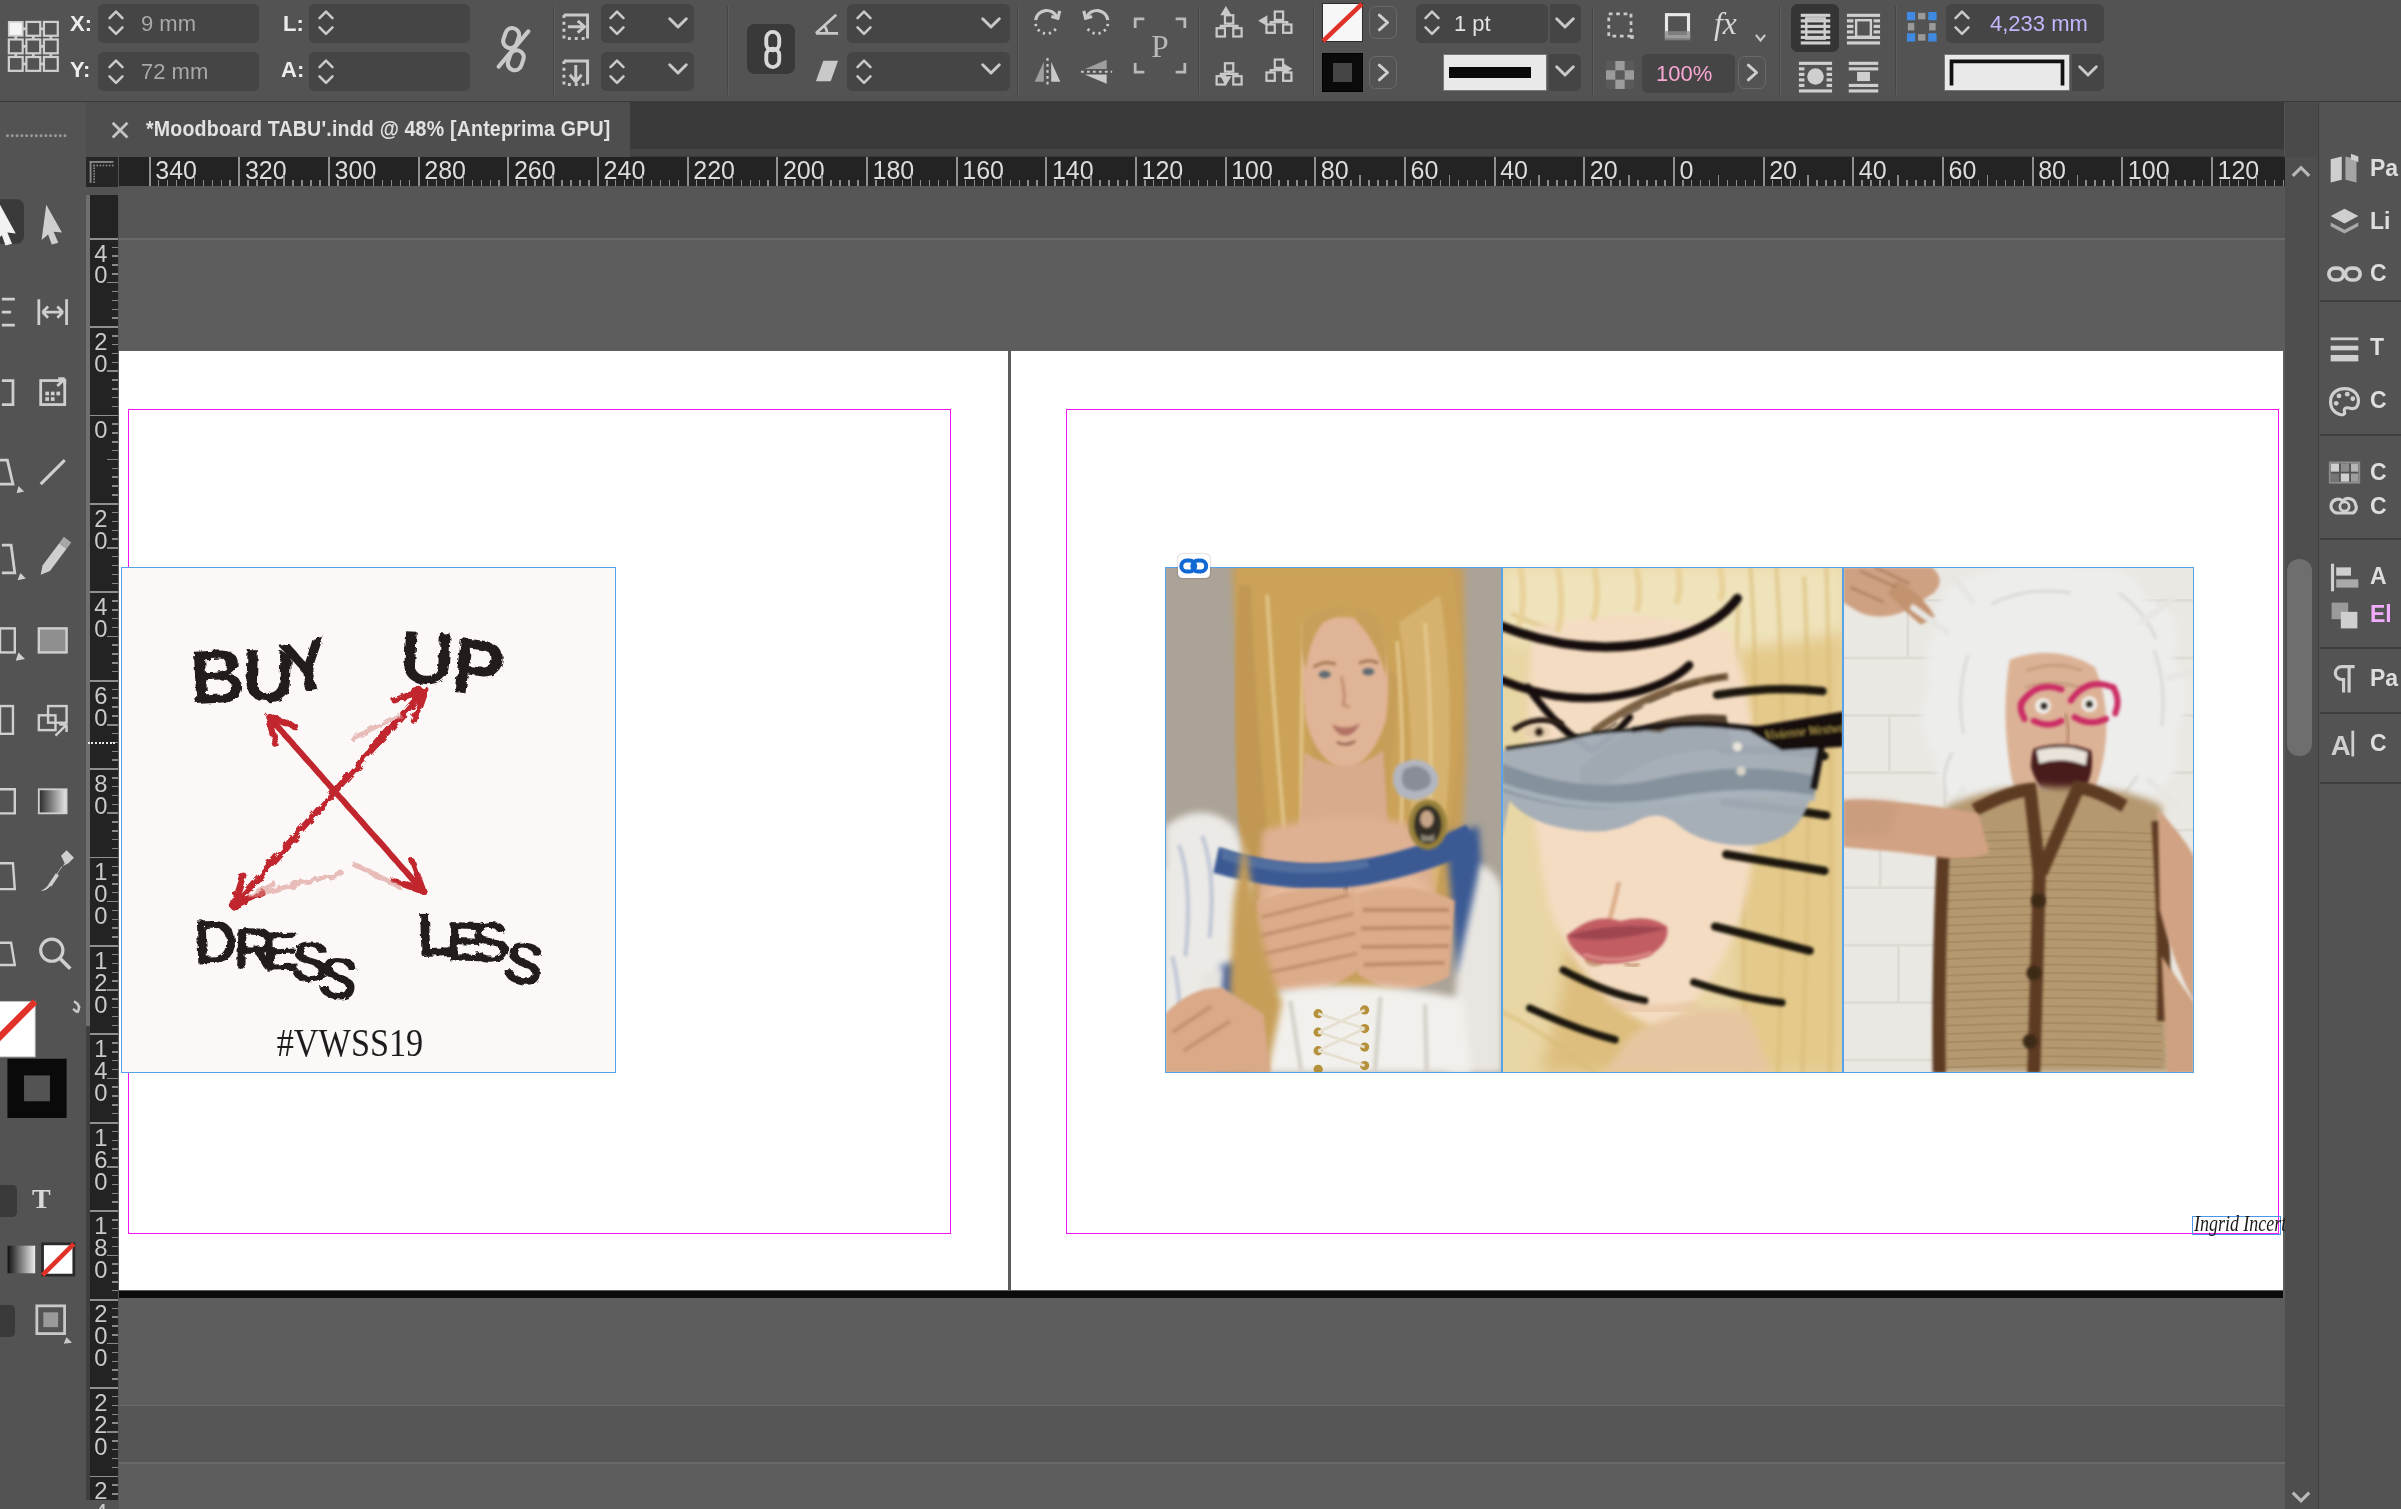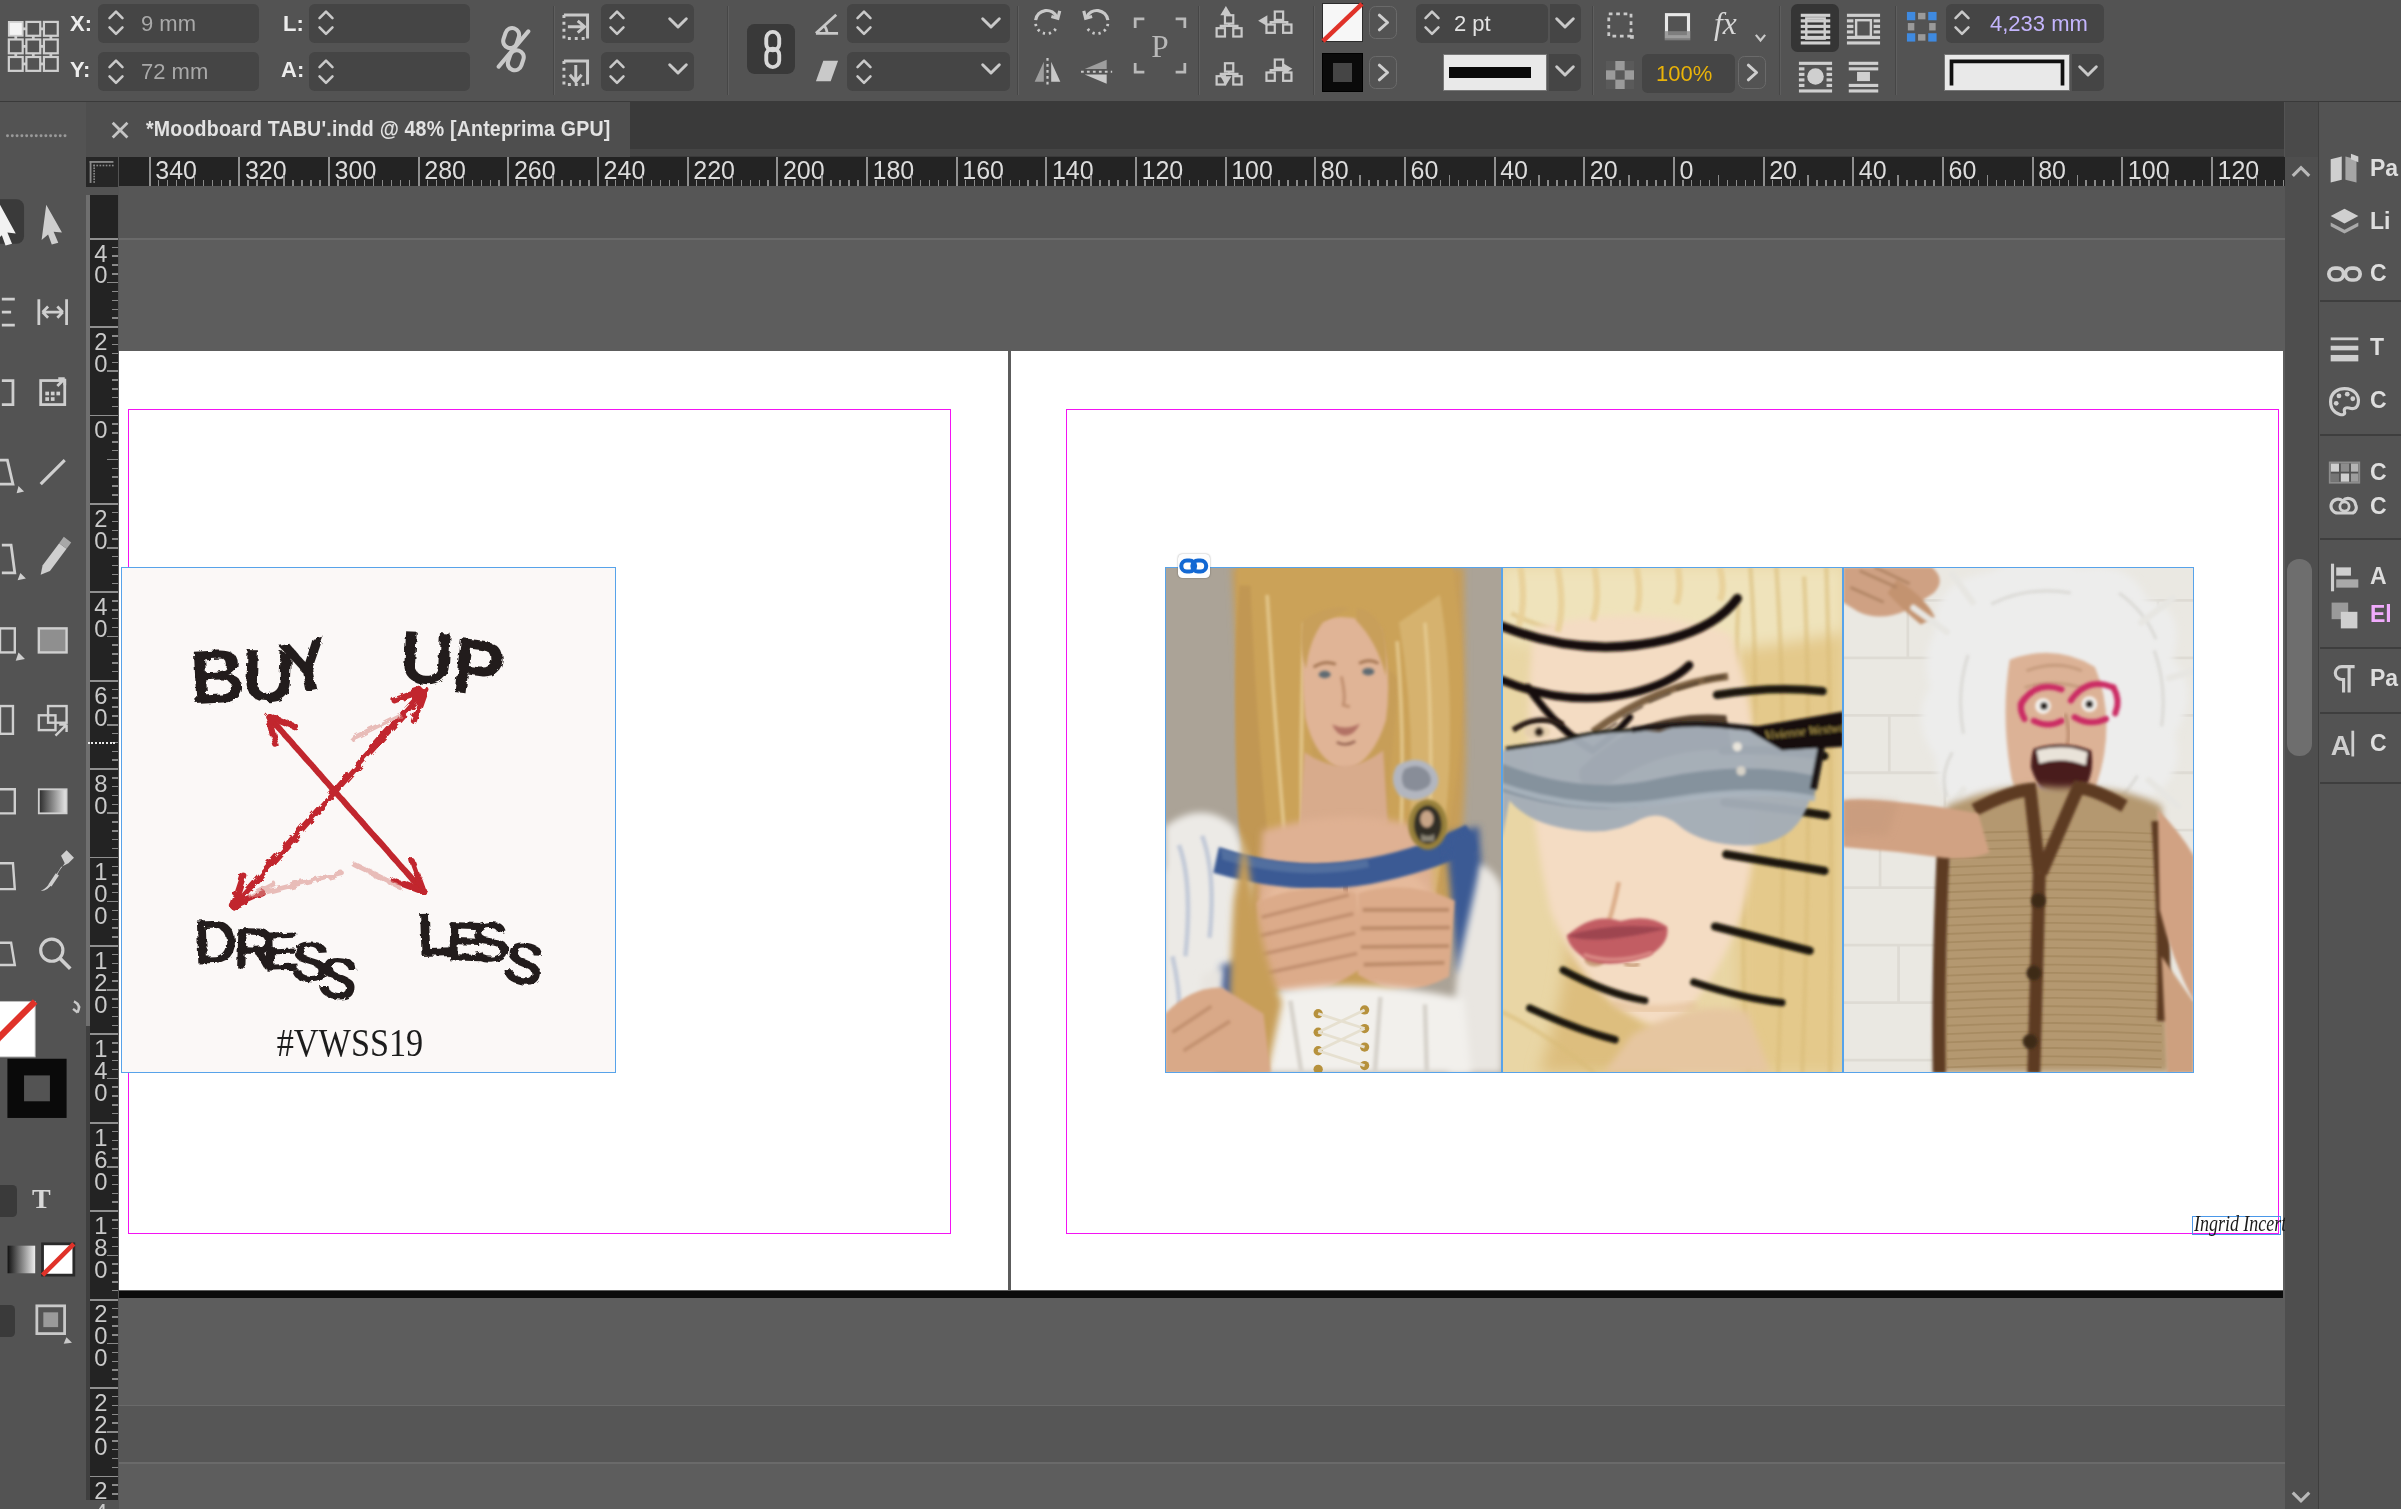--- a/index.html
+++ b/index.html
@@ -206,21 +206,21 @@
 <div class="abs" style="left:1333px;top:63px;width:18.5px;height:18.5px;background:#454545;outline:1.9px solid #0a0a0a"></div>
 <div class="abs" style="left:1369px;top:56px;width:28px;height:33px;border:1.9px solid #6a6a6a;border-radius:6.5px"></div>
 <svg class="abs" style="left:1369px;top:56px" width="28" height="33" viewBox="0 0 30 36">
     <path d="M11.0 10.0 L20.0 18.0 L11.0 26.0" stroke="#cfcfcf" stroke-width="3.2" fill="none" stroke-linecap="round" stroke-linejoin="round"></path>
   </svg>
 <div class="fld" style="left:1416px;top:3.7px;width:132px;height:39px"></div>
 <svg class="abs" style="left:1420px;top:7.4px" width="24" height="31.5" viewBox="0 0 26 34">
     <path d="M6 12.0 L13 5.0 L20 12.0" stroke="#c9c9c9" stroke-width="2.8" fill="none" stroke-linecap="round" stroke-linejoin="round"></path>
     <path d="M6 22.0 L13 29.0 L20 22.0" stroke="#c9c9c9" stroke-width="2.8" fill="none" stroke-linecap="round" stroke-linejoin="round"></path>
   </svg>
-<div class="fldtxt" style="left:1454px;top:11px;color:#e2e2e2">2 pt</div>
+<div class="fldtxt" style="left:1454px;top:11px;color:#e2e2e2">1 pt</div>
 <div class="abs" style="left:1549px;top:3.7px;width:31.5px;height:39px;background:#454545;border-radius:0 5.6px 5.6px 0;border-left:1.9px solid #535353"></div>
 <svg class="abs" style="left:1553px;top:15px" width="24" height="16.7" viewBox="0 0 26 18">
     <path d="M4 4 L13 13 L22 4" stroke="#c9c9c9" stroke-width="3.2" fill="none" stroke-linecap="round" stroke-linejoin="round"></path>
   </svg>
 <div class="abs" style="left:1443px;top:54px;width:104px;height:37px;background:#e9e9e9;border:0.9px solid #777"></div>
 <div class="abs" style="left:1449px;top:67px;width:82px;height:11px;background:#0a0a0a"></div>
 <div class="abs" style="left:1549px;top:54px;width:31.5px;height:37px;background:#454545;border-radius:0 5.6px 5.6px 0"></div>
 <svg class="abs" style="left:1553px;top:63px" width="24" height="16.7" viewBox="0 0 26 18">
     <path d="M4 4 L13 13 L22 4" stroke="#c9c9c9" stroke-width="3.2" fill="none" stroke-linecap="round" stroke-linejoin="round"></path>
   </svg>
@@ -239,21 +239,21 @@
   </svg>
 <svg class="abs" style="left:1606px;top:61px" width="28" height="28" viewBox="0 0 30 30">
 <rect x="0" y="0" width="30" height="30" fill="#9b9b9b"></rect>
 <rect x="0" y="0" width="10" height="10" fill="#5a5a5a"></rect>
     <rect x="20" y="0" width="10" height="10" fill="#5a5a5a"></rect>
 <rect x="10" y="10" width="10" height="10" fill="#5a5a5a"></rect>
     <rect x="0" y="20" width="10" height="10" fill="#5a5a5a"></rect>
 <rect x="20" y="20" width="10" height="10" fill="#5a5a5a"></rect>
   </svg>
 <div class="fld" style="left:1642px;top:54px;width:93px;height:39px"></div>
-<div class="fldtxt" style="left:1656px;top:61px;color:#eab308">100%</div>
+<div class="fldtxt" style="left:1656px;top:61px;color:#f9a8d4">100%</div>
 <div class="abs" style="left:1738px;top:56px;width:28px;height:33px;border:1.9px solid #6a6a6a;border-radius:6.5px"></div>
 <svg class="abs" style="left:1738px;top:56px" width="28" height="33" viewBox="0 0 30 36">
     <path d="M11.0 10.0 L20.0 18.0 L11.0 26.0" stroke="#cfcfcf" stroke-width="3.2" fill="none" stroke-linecap="round" stroke-linejoin="round"></path>
   </svg>
 <div class="sep" style="left:1779px;top:5.6px;height:89px"></div>
 <div class="abs" style="left:1791px;top:3.7px;width:48px;height:48px;background:#353535;border-radius:6.5px"></div>
 <svg class="abs" style="left:1797px;top:11px" width="37" height="35" viewBox="0 0 40 38">
     <rect x="4" y="3" width="32" height="3.4" fill="#cfcfcf"></rect>
     <rect x="4" y="9" width="32" height="3.4" fill="#cfcfcf"></rect>
     <rect x="4" y="15" width="32" height="3.4" fill="#cfcfcf"></rect>

